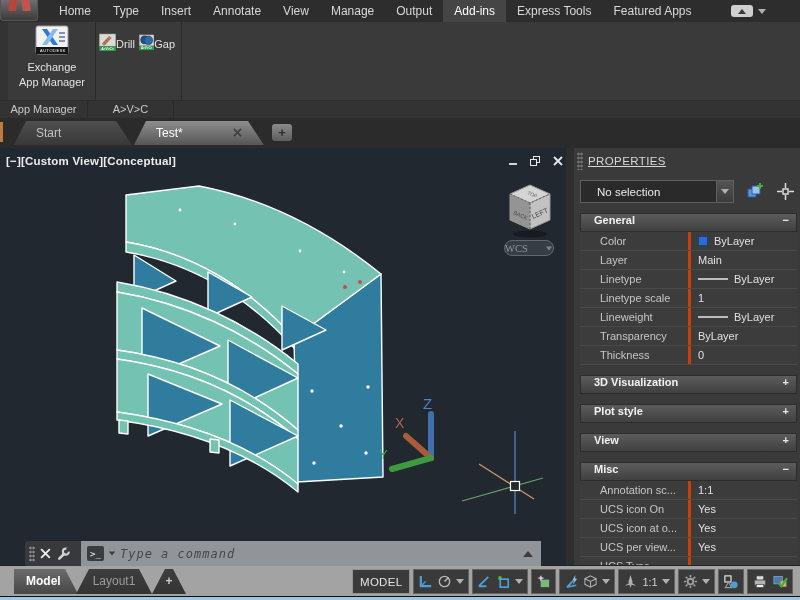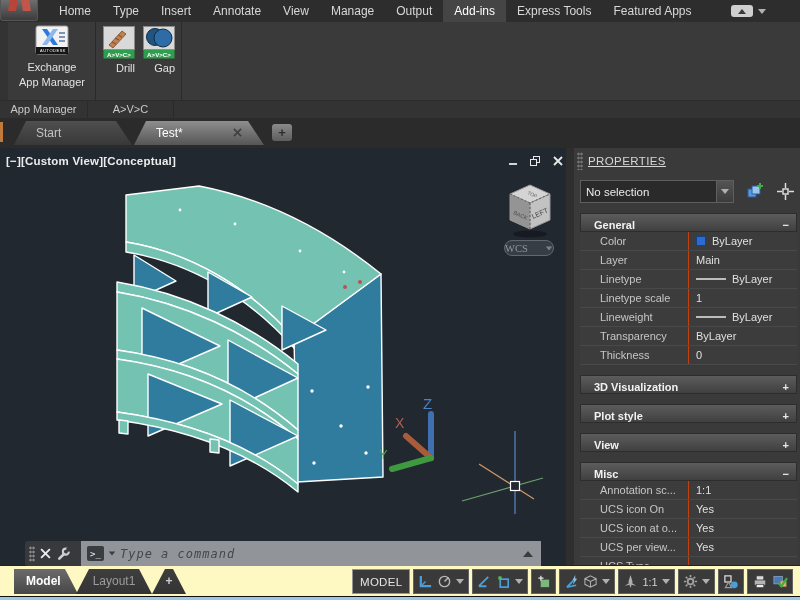--- a/index.html
+++ b/index.html
@@ -19,21 +19,21 @@
   .ribbon-min .pill .up { width:0;height:0;border-left:4px solid transparent;border-right:4px solid transparent;border-bottom:5px solid #3a3a3a; }
   .caret-d { width:0;height:0;border-left:4px solid transparent;border-right:4px solid transparent;border-top:5px solid #b0b0b0; }
 
   
   .ribbon { position:absolute; left:8px; top:22px; width:800px; height:78px; background:#3a3a3a; }
   .ribbon .panel { position:absolute; top:0; height:78px; border-right:1px solid #2a2a2a; }
   .panel-labels { position:absolute; left:0; top:100px; width:800px; height:18px; background:#333; border-top:1px solid #2c2c2c; }
   .plabel-cell { position:absolute; top:0; height:17px; line-height:17px; text-align:center; color:#c9c9c9; font-size:11px; border-right:1px solid #2a2a2a; }
   .bigbtn { position:absolute; left:5px; top:3px; width:78px; height:72px; display:flex; flex-direction:column; align-items:center; }
   .bigbtn .cap { font-size:11px; line-height:13px; color:#e2e2e2; text-align:center; margin-top:2px; }
-  .smallbtn { position:absolute; top:4px; width:36px; display:flex; flex-direction:column; align-items:flex-end; }
+  .smallbtn { position:absolute; top:4px; width:36px; display:flex; flex-direction:row; align-items:center; }
   .smallbtn .cap { font-size:11px; color:#e2e2e2; margin-top:3px; }
 
   
   .filebar { position:absolute; left:0; top:118px; width:800px; height:30px; background:#2b2b2b; }
   .filebar .orange-sliver { position:absolute; left:0; top:4px; width:3px; height:20px; background:#c07a3c; }
   .ftab { position:absolute; top:3px; height:24px; line-height:24px; font-size:12px; clip-path:polygon(12px 0, calc(100% - 16px) 0, 100% 100%, 0 100%); padding:0 26px 0 22px; }
   .ftab.start { left:14px; width:118px; background:linear-gradient(#4f4f4f,#383838); color:#c2c2c2; }
   .ftab.current { left:134px; width:130px; background:linear-gradient(#8e8e8e,#565656); color:#fff; }
   .ftab .closex { position:absolute; right:22px; top:7px; }
   .fplus { position:absolute; left:272px; top:6px; width:20px; height:17px; background:linear-gradient(#8a8a8a,#5e5e5e); border-radius:3px; color:#2e2e2e; font-weight:bold; text-align:center; line-height:17px; font-size:13px; }
@@ -56,34 +56,34 @@
   .cmd-field { flex:1; background:transparent; border:none; outline:none; font-family:"DejaVu Sans Mono", monospace; font-size:12px; color:#2f3234; letter-spacing:1px; }
   .cmd-field::placeholder { color:#44484b; font-style:italic; opacity:1; }
   .cmd-up { width:0;height:0;border-left:5px solid transparent;border-right:5px solid transparent;border-bottom:6px solid #3a3d40; margin-right:2px; }
 
   
   .gapstrip { position:absolute; left:566px; top:148px; width:8px; height:417px; background:#2e2e2e; }
   .palette { position:absolute; left:574px; top:148px; width:226px; height:417px; background:#3a3a3a; font-size:11px; }
   .pal-title { height:26px; display:flex; align-items:center; padding-left:14px; color:#d6d6d6; font-size:11.5px; letter-spacing:.4px; position:relative;text-decoration:underline; }
   .grip-dots { position:absolute; left:3px; top:4px; width:6px; height:18px; background-image:radial-gradient(#757575 1px, transparent 1.2px); background-size:3px 4px; }
   .combo-row { display:flex; align-items:center; gap:9px; margin:6px 4px 8px 6px; }
-  .combo { width:156px; height:23px; background:#2a2a2a; border:1px solid #5f5f5f; color:#eaeaea; display:flex; align-items:center; position:relative; padding-left:5px; font-size:11.5px; }
+  .combo { width:156px; height:23px; background:#2a2a2a; border:1px solid #5f5f5f; color:#eaeaea; display:flex; align-items:center; position:relative; padding-left:16px; font-size:11.5px; }
   .combo .dd { position:absolute; right:0; top:0; width:17px; height:21px; background:linear-gradient(#545454,#3c3c3c); border-left:1px solid #5f5f5f; display:flex; align-items:center; justify-content:center; }
   .pbtn { width:22px; height:22px; display:flex; align-items:center; justify-content:center; }
   .pgrid { margin:0 3px 0 6px; }
-  .sec-h { height:19px; margin-top:10px; background:linear-gradient(#5c5c5c,#404040); border:1px solid #2d2d2d; display:flex; align-items:flex-end; padding:0 7px 0 13px; color:#f2f2f2; font-weight:bold; }
+  .sec-h { height:19px; margin-top:10px; background:linear-gradient(#5c5c5c,#404040); border:1px solid #2d2d2d; display:flex; align-items:flex-start; padding:0 7px 0 13px; color:#f2f2f2; font-weight:bold; }
   .sec-h .tgl { margin-left:auto; font-weight:bold; color:#e8e8e8; }
   .prow { display:flex; height:19px; background:#3c3c3c; border-bottom:1px solid #494949; align-items:stretch; }
   .prow .pl { width:108px; padding-left:20px; color:#c6c6c6; display:flex; align-items:center; white-space:nowrap; overflow:hidden; }
-  .prow .pv { flex:1; border-left:1px solid #c2410c; padding-left:7px; color:#e0e0e0; display:flex; align-items:center; gap:6px; }
+  .prow .pv { flex:1; border-left:3px solid #c2410c; padding-left:7px; color:#e0e0e0; display:flex; align-items:center; gap:6px; }
   .swatch { width:10px; height:10px; background:#2b6bd4; border:1px solid #16427e; }
   .linedash { width:30px; border-top:2px solid #bcbcbc; }
 
   
-  .statusbar { position:absolute; left:0; top:565px; width:800px; height:31px; background:#fef9c3; border-top:1px solid #222; }
+  .statusbar { position:absolute; left:0; top:565px; width:800px; height:31px; background:#a3a3a3; border-top:1px solid #222; }
   .ltab { position:absolute; top:3px; height:25px; line-height:25px; font-size:12px; }
   .ltab.model { left:14px; width:64px; padding-left:12px; background:linear-gradient(#6b6b6b,#474747); color:#fff; font-weight:bold; clip-path:polygon(0 0, calc(100% - 13px) 0, 100% 100%, 0 100%); }
   .ltab.layout { left:76px; width:76px; text-align:center; background:linear-gradient(#3e3e3e,#343434); color:#9c9c9c; clip-path:polygon(13px 0, calc(100% - 13px) 0, 100% 100%, 0 100%); }
   .ltab.plus { left:152px; width:34px; text-align:center; background:linear-gradient(#3e3e3e,#343434); color:#cfcfcf; clip-path:polygon(13px 0, calc(100% - 13px) 0, 100% 100%, 0 100%); font-weight:bold; }
   .sgroups { position:absolute; left:352px; top:3px; display:flex; gap:3px; }
   .sgroup { border:1px solid #636363; background:#3a3a3a; height:25px; display:flex; align-items:center; gap:4px; padding:0 4px; }
   .sgroup.modelbtn { border-color:#949494; padding:0 7px; color:#e4e4e4; font-size:11.5px; letter-spacing:.3px; }
   .sgroup .lbl { color:#d2d2d2; font-size:11px; }
   .bottomstrip { position:absolute; left:0; top:596px; width:800px; height:4px; background:#9cc6e4; border-top:1px solid #101010; }
 

